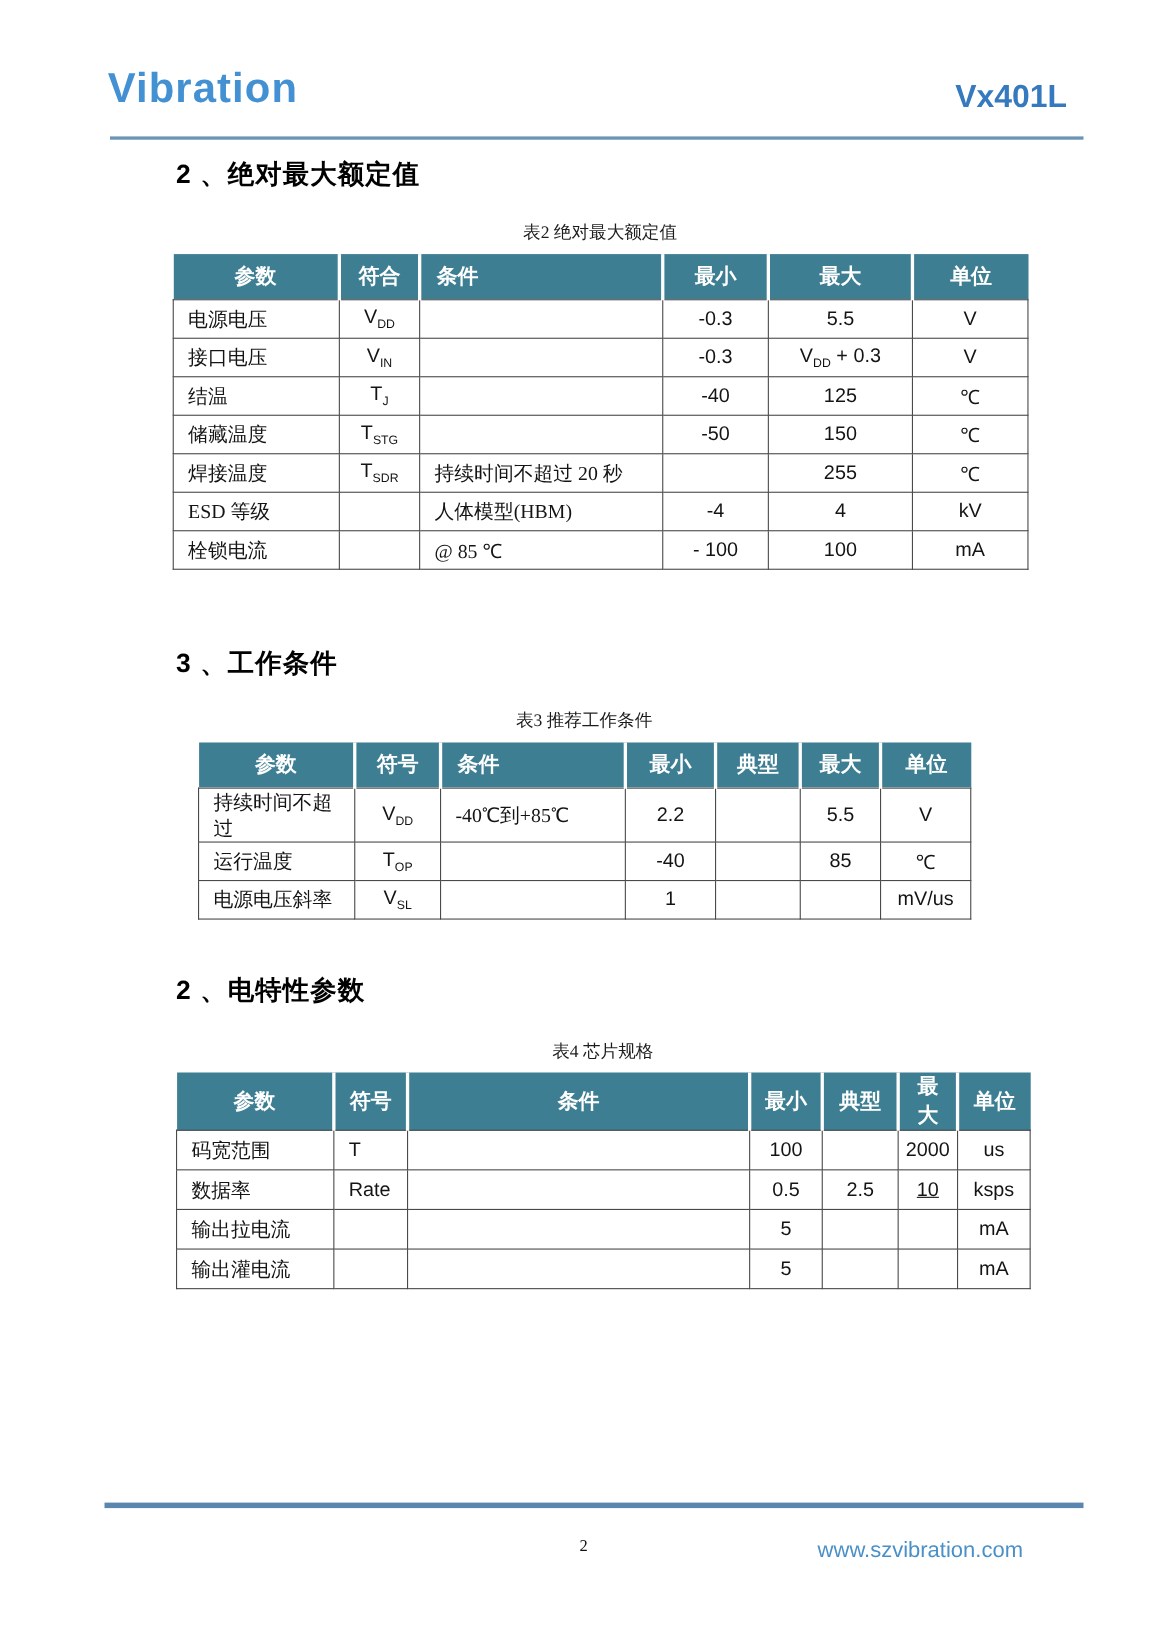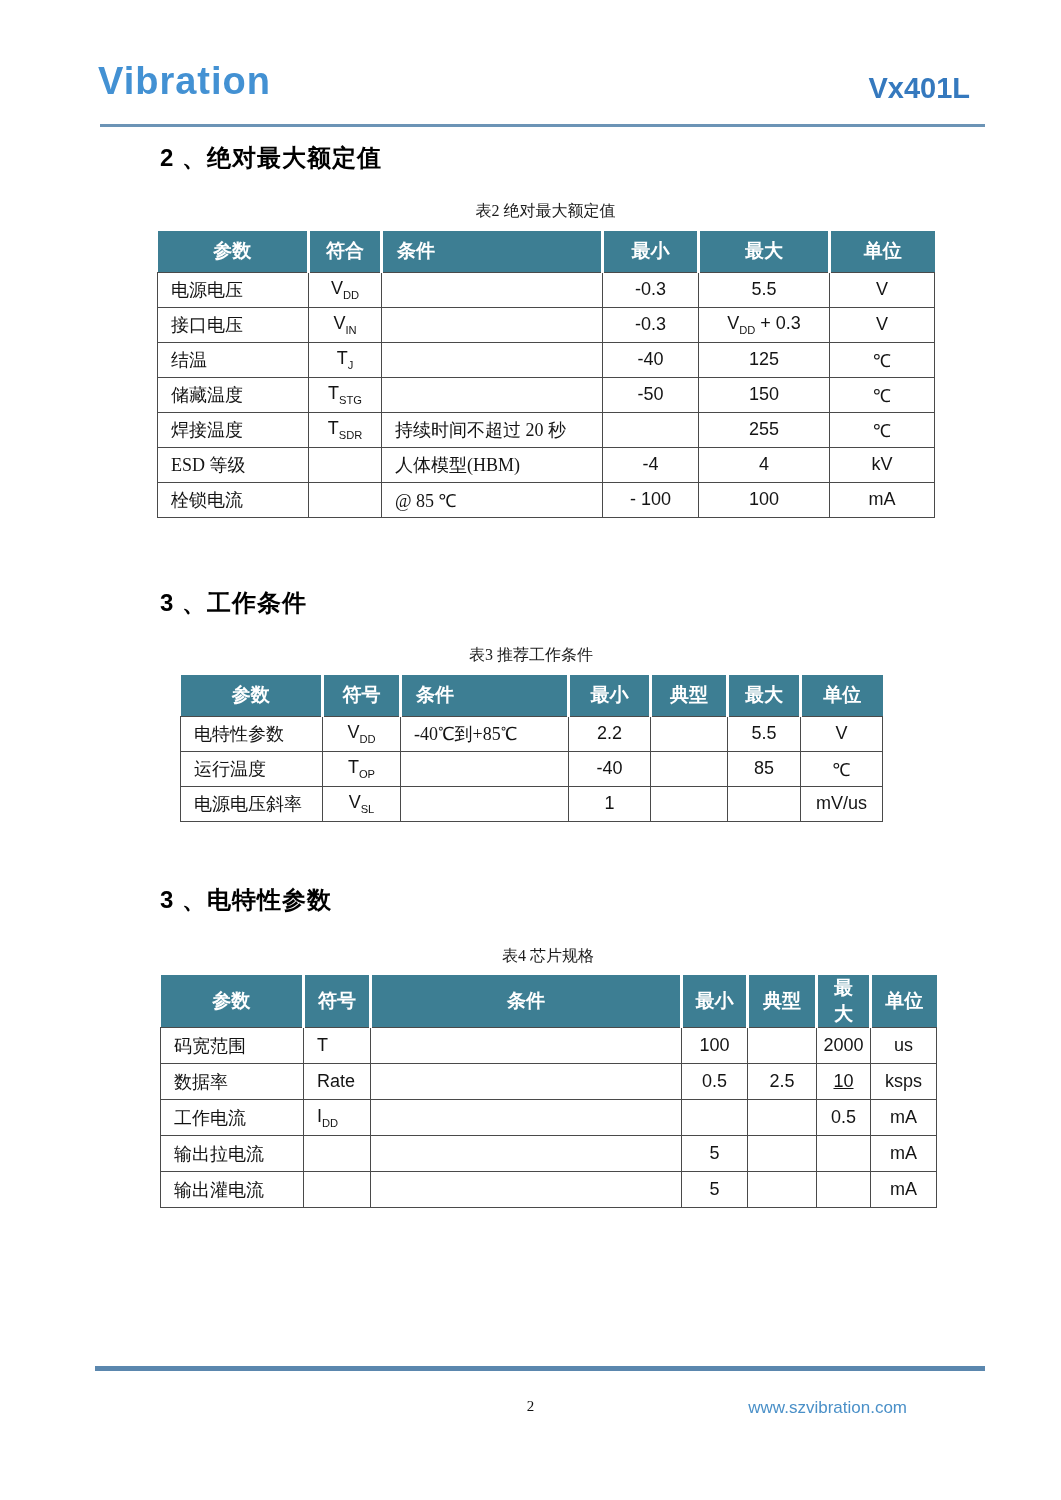--- a/index.html
+++ b/index.html
@@ -38,21 +38,21 @@
   }
   .dtable td.al { text-align:left; padding-left:13px; }
   .dtable td.param, .dtable td.cond { font-family:"Liberation Serif", serif; }
   .dtable sub { font-size:0.62em; }
   .frule { position:absolute; left:95px; width:890px; top:1366px; height:5px; background:var(--frule,#5B87AE); }
   .pagenum {
     position:absolute; left:0; width:1061px; top:1398px; text-align:center;
     font-size:15px; color:#111; font-family:"Liberation Serif", serif;
   }
   .site {
-    position:absolute; right:154px; top:1398px; font-size:17px;
+    position:absolute; right:131px; top:1398px; font-size:20px;
     color:var(--link,#4A90C8); text-decoration:none; cursor:pointer;
   }
 </style>
 </head>
 <body>
 
 <div class="page" style="--th-bg: #3D7E93; --logo: #4391D3; --product: #3579BE; --hrule: #6C94B6; --frule: #5B87AE; --link: #4A90C8;">
   <div class="logo">Vibration</div>
   <div class="product">Vx401L</div>
   <div class="hrule"></div>
@@ -156,21 +156,21 @@
             <th>符号</th>
             <th class="al">条件</th>
             <th>最小</th>
             <th>典型</th>
             <th>最大</th>
             <th>单位</th>
           </tr>
         </thead>
         <tbody>
           <tr>
-            <td class="param al" style="height: 35px;">电特性参数</td>
+            <td class="param al" style="height: 35px;">持续时间不超过</td>
             <td style="height: 35px;">V<sub>DD</sub></td>
             <td class="cond al" style="height: 35px;">-40℃到+85℃</td>
             <td style="height: 35px;">2.2</td>
             <td style="height: 35px;"></td>
             <td style="height: 35px;">5.5</td>
             <td style="height: 35px;">V</td>
           </tr>
           <tr>
             <td class="param al" style="height: 35px;">运行温度</td>
             <td style="height: 35px;">T<sub>OP</sub></td>
@@ -184,21 +184,21 @@
             <td class="param al" style="height: 35px;">电源电压斜率</td>
             <td style="height: 35px;">V<sub>SL</sub></td>
             <td class="cond al" style="height: 35px;"></td>
             <td style="height: 35px;">1</td>
             <td style="height: 35px;"></td>
             <td style="height: 35px;"></td>
             <td style="height: 35px; margin-left: 40px;">mV/us</td>
           </tr>
         </tbody>
       </table>
-      <div class="sec-title" style="top: 884px;">3 、电特性参数</div>
+      <div class="sec-title" style="top: 884px;">2 、电特性参数</div>
       <div class="tbl-caption" style="top: 946px; left: 160px; width: 776px;">表4  芯片规格</div>
       <table class="dtable" style="top: 975px; left: 160px;">
         <colgroup>
           <col style="width: 143px;">
           <col style="width: 67px;">
           <col style="width: 311px;">
           <col style="width: 66px;">
           <col style="width: 69px;">
           <col style="width: 54px;">
           <col style="width: 66px;">
@@ -227,29 +227,20 @@
           <tr>
             <td class="param al" style="height: 36px; margin-left: 15px;">数据率</td>
             <td class="al" style="height: 36px;">Rate</td>
             <td class="cond al" style="height: 36px;"></td>
             <td style="height: 36px;">0.5</td>
             <td style="height: 36px;">2.5</td>
             <td style="height: 36px; text-decoration: underline;">10</td>
             <td style="height: 36px;">ksps</td>
           </tr>
           <tr>
-            <td class="param al" style="height: 36px;">工作电流</td>
-            <td class="al" style="height: 36px;">I<sub>DD</sub></td>
-            <td class="cond al" style="height: 36px;"></td>
-            <td style="height: 36px;"></td>
-            <td style="height: 36px;"></td>
-            <td style="height: 36px;">0.5</td>
-            <td style="height: 36px;">mA</td>
-          </tr>
-          <tr>
             <td class="param al" style="height: 36px;">输出拉电流</td>
             <td class="al" style="height: 36px;"></td>
             <td class="cond al" style="height: 36px;"></td>
             <td style="height: 36px;">5</td>
             <td style="height: 36px;"></td>
             <td style="height: 36px;"></td>
             <td style="height: 36px;">mA</td>
           </tr>
           <tr>
             <td class="param al" style="height: 36px;">输出灌电流</td>

